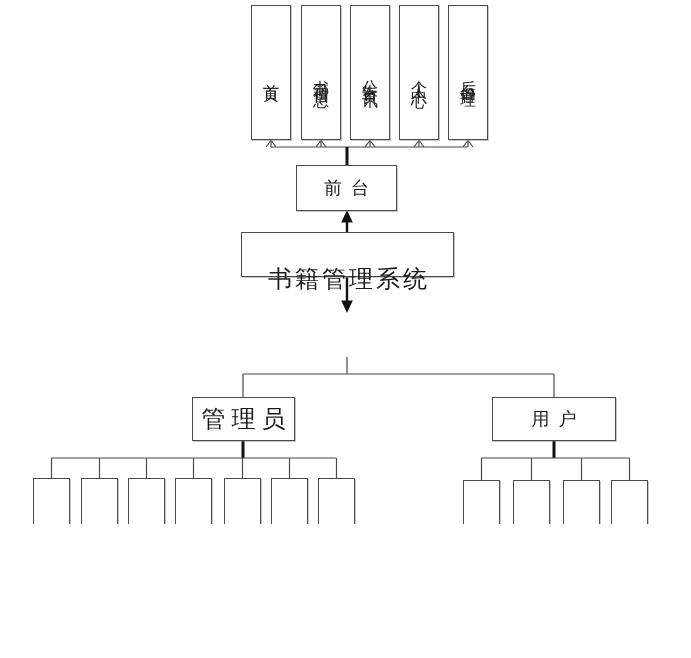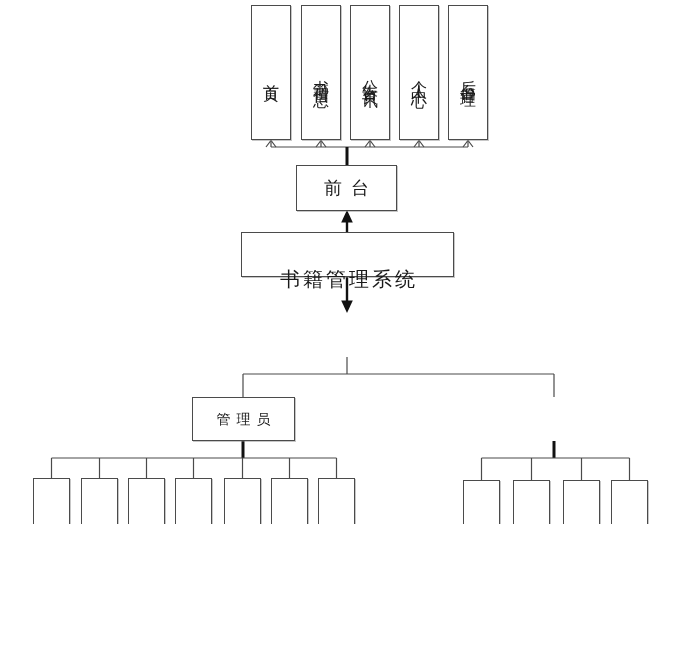--- a/index.html
+++ b/index.html
@@ -24,22 +24,22 @@
     writing-mode:vertical-rl;
     text-orientation:upright;
     letter-spacing:4px;
     padding-top:4px;
     font-size:16px;
     line-height:1;
     white-space:nowrap;
   }
   .htext{line-height:1;white-space:nowrap;}
   .gap-lg{letter-spacing:9px;padding-left:9px;font-size:18px;}
-  .gap-md{letter-spacing:6px;padding-left:6px;font-size:14px;}
-  .gap-sm{letter-spacing:3px;padding-left:3px;font-size:20px;margin-top:48px;}
+  .gap-md{letter-spacing:6px;padding-left:6px;font-size:24px;}
+  .gap-sm{letter-spacing:3px;padding-left:3px;font-size:24px;margin-top:48px;}
   .shadow-artifact{
     position:absolute;left:432px;top:630px;width:259px;height:28px;
     background:linear-gradient(180deg,rgba(205,205,205,0) 0%,rgba(185,185,185,.55) 100%);
     pointer-events:none;
   }
 </style>
 </head>
 <body>
 
 <div class="canvas">
@@ -119,20 +119,23 @@
   <div class="node" style="left:296px;top:165px;width:101px;height:46px">
     <span class="htext gap-lg">前台</span>
   </div>
   <div class="node" style="left:241px;top:232px;width:213px;height:45px">
     <span class="htext gap-sm">书籍管理系统</span>
   </div>
 
   <div class="node" style="left:192px;top:397px;width:103px;height:44px">
     <span class="htext gap-md">管理员</span>
   </div>
+  <div class="node" style="left:492px;top:397px;width:124px;height:44px">
+    <span class="htext gap-lg">用户</span>
+  </div>
 
   <div class="node" style="left:33px;top:478px;width:37px;height:160px">
     <span class="vtext">首页</span>
   </div>
   <div class="node" style="left:81px;top:478px;width:37px;height:160px">
     <span class="vtext">个人中心</span>
   </div>
   <div class="node" style="left:128px;top:478px;width:37px;height:160px">
     <span class="vtext">书籍分类管理</span>
   </div>

